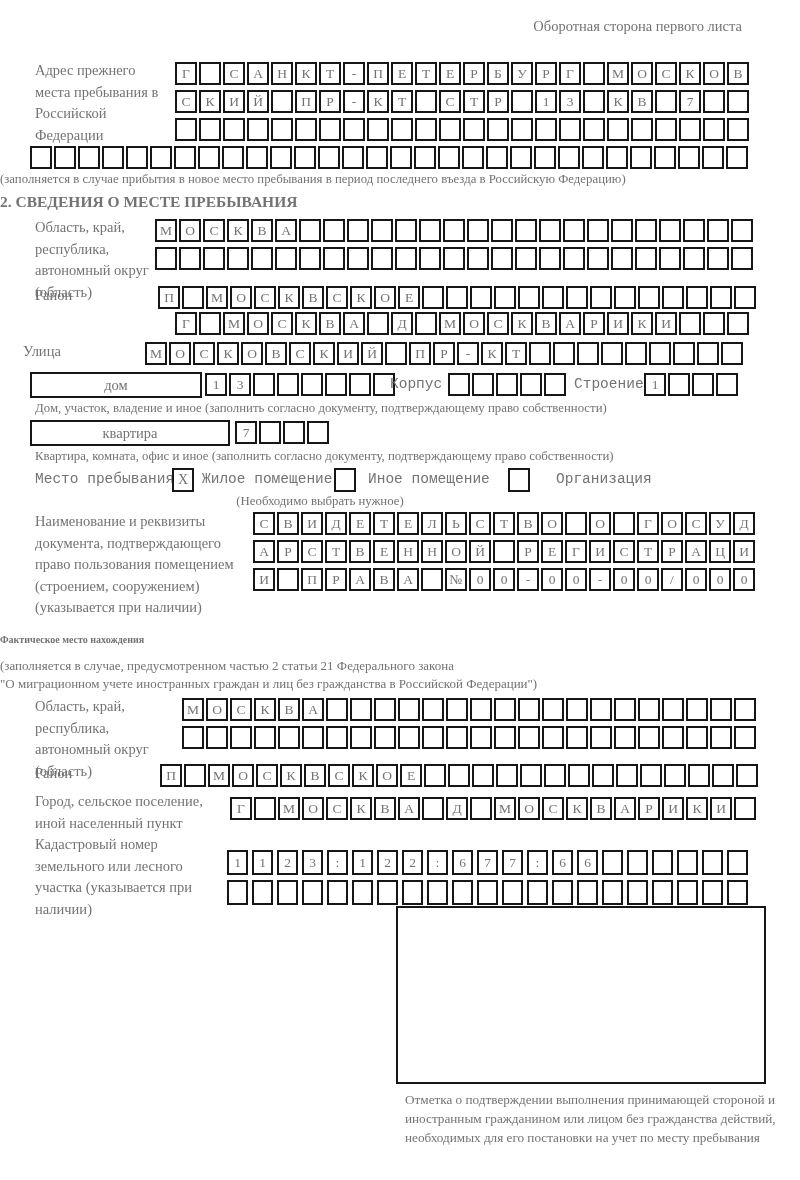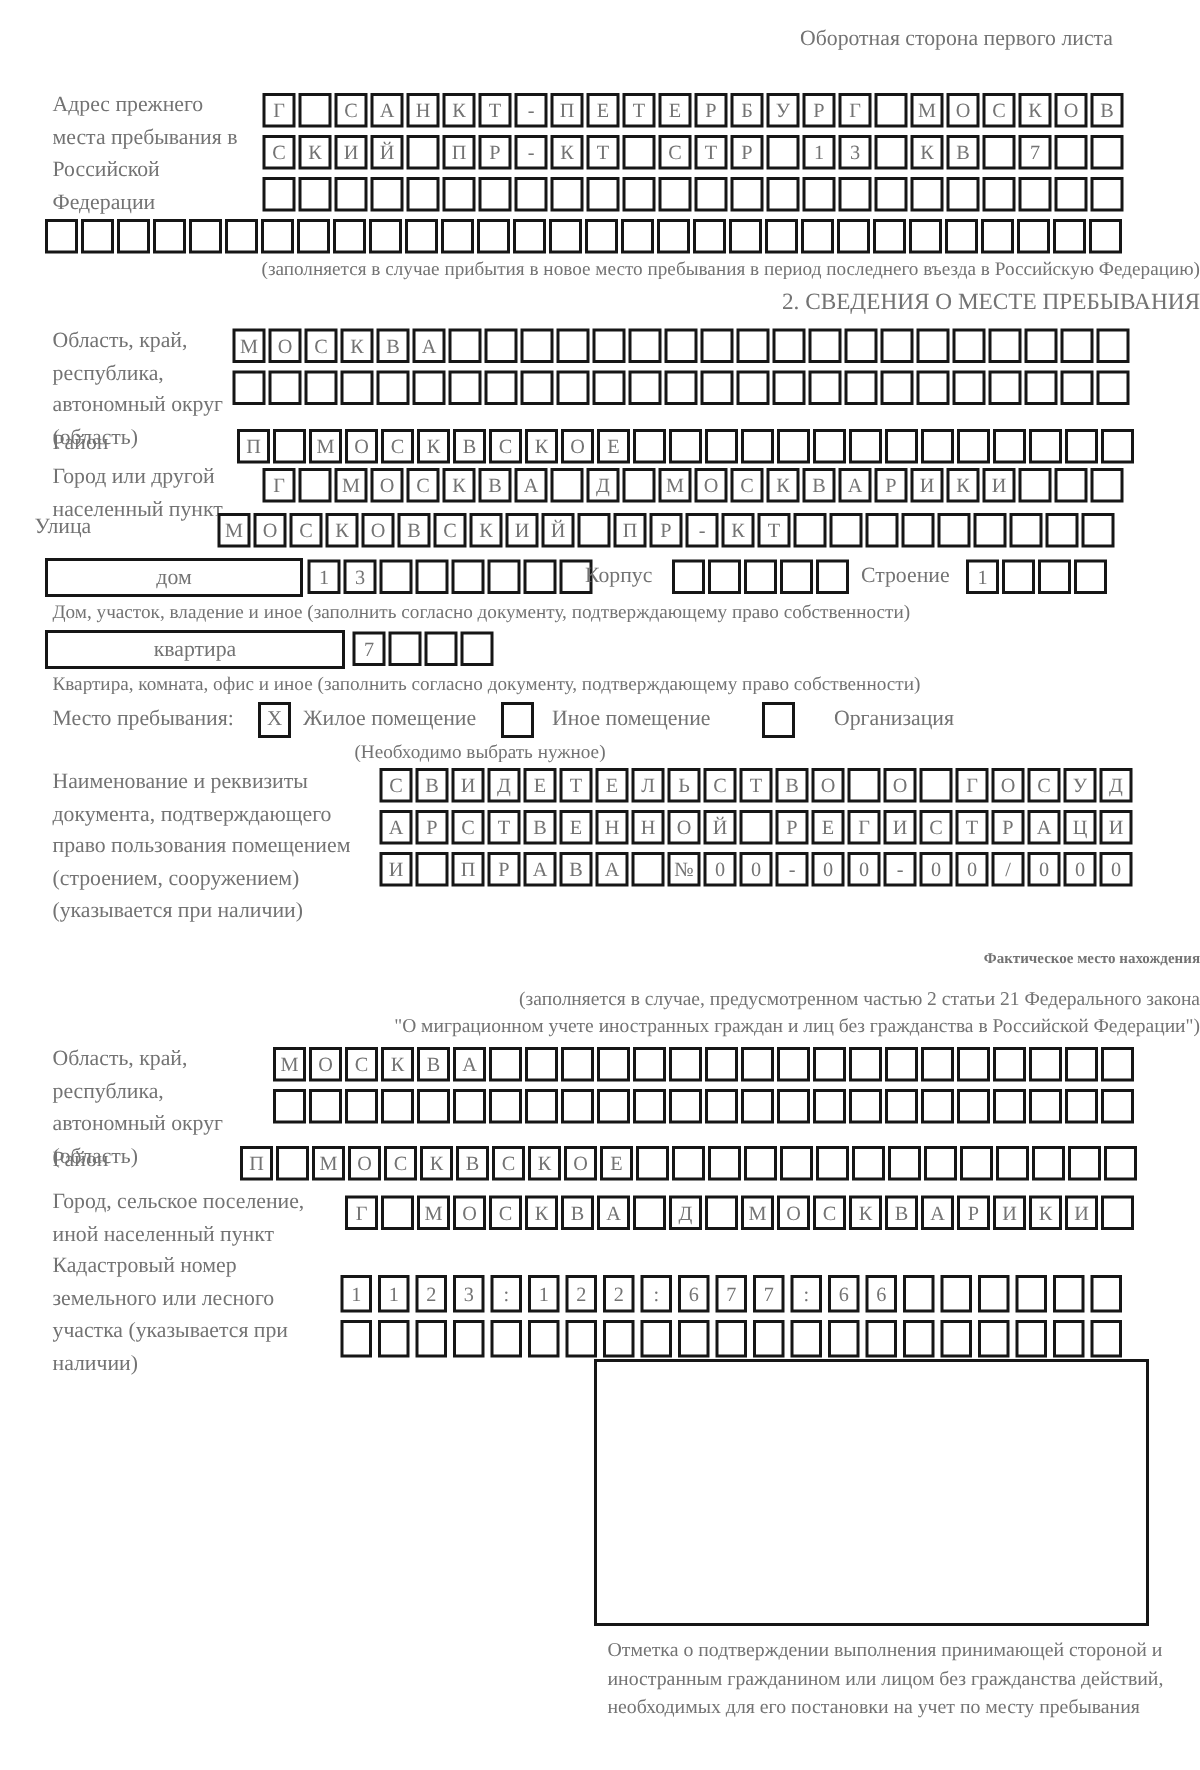--- a/index.html
+++ b/index.html
@@ -4,37 +4,37 @@
 <style>
   html,body{margin:0;padding:0;background:#fff;}
   .page{
     position:relative;width:800px;height:1180px;background:#ffffff;
     font-family:"Liberation Serif","DejaVu Serif",serif;color:#737373;
     overflow:hidden;
   }
   .lbl{position:absolute;font-size:14.5px;line-height:21.5px;}
   .hdr{position:absolute;top:18px;left:0;width:742px;text-align:right;font-size:14.5px;}
   .note{position:absolute;font-size:12.8px;}
-  .center{left:0;width:800px;text-align:right;}
-  .title{position:absolute;font-weight:normal;font-size:15.5px;}
+  .center{left:0;width:800px;text-align:left;}
+  .title{position:absolute;font-weight:bold;font-size:15.5px;}
   .subtitle{position:absolute;font-weight:bold;font-size:10px;}
   .cells{position:absolute;display:flex;gap:2px;}
   .cell{
     width:22px;height:23px;box-sizing:border-box;border:2px solid #161616;
     display:flex;align-items:center;justify-content:center;
     font-size:13.5px;background:#fff;flex:0 0 auto;
   }
   .cadrow .cell{width:21px;height:25px;}
   .bigbox{
     position:absolute;box-sizing:border-box;border:2px solid #161616;height:26px;
     display:flex;align-items:center;justify-content:center;font-size:14.5px;background:#fff;
   }
   .checkbox{position:absolute;width:22px;height:24px;box-sizing:border-box;border:2px solid #161616;
     display:flex;align-items:center;justify-content:center;font-size:14px;background:#fff;}
-  .inline-lbl{position:absolute;font-size:14.5px;}
+  .inline-lbl{position:absolute;font-size:14.5px;font-family:Liberation Mono, monospace;}
   .stamp{position:absolute;box-sizing:border-box;border:2px solid #161616;background:#fff;}
 </style>
 </head>
 <body>
 
 <div class="page">
 
   <div class="hdr">Оборотная сторона первого листа</div>
 
   <div class="lbl" style="left:35px;top:60px;width:132px">Адрес прежнего места пребывания в Российской Федерации</div>
@@ -230,21 +230,20 @@
       <span class="cell"></span>
       <span class="cell"></span>
       <span class="cell"></span>
       <span class="cell"></span>
       <span class="cell"></span>
       <span class="cell"></span>
       <span class="cell"></span>
       <span class="cell"></span>
     </div>
 
-  <div class="lbl" style="left:35px;top:308px;width:140px">Город или другой населенный пункт</div>
   <div class="cells" style="left:175px;top:312px">
       <span class="cell filled">Г</span>
       <span class="cell"></span>
       <span class="cell filled">М</span>
       <span class="cell filled">О</span>
       <span class="cell filled">С</span>
       <span class="cell filled">К</span>
       <span class="cell filled">В</span>
       <span class="cell filled">А</span>
       <span class="cell"></span>

